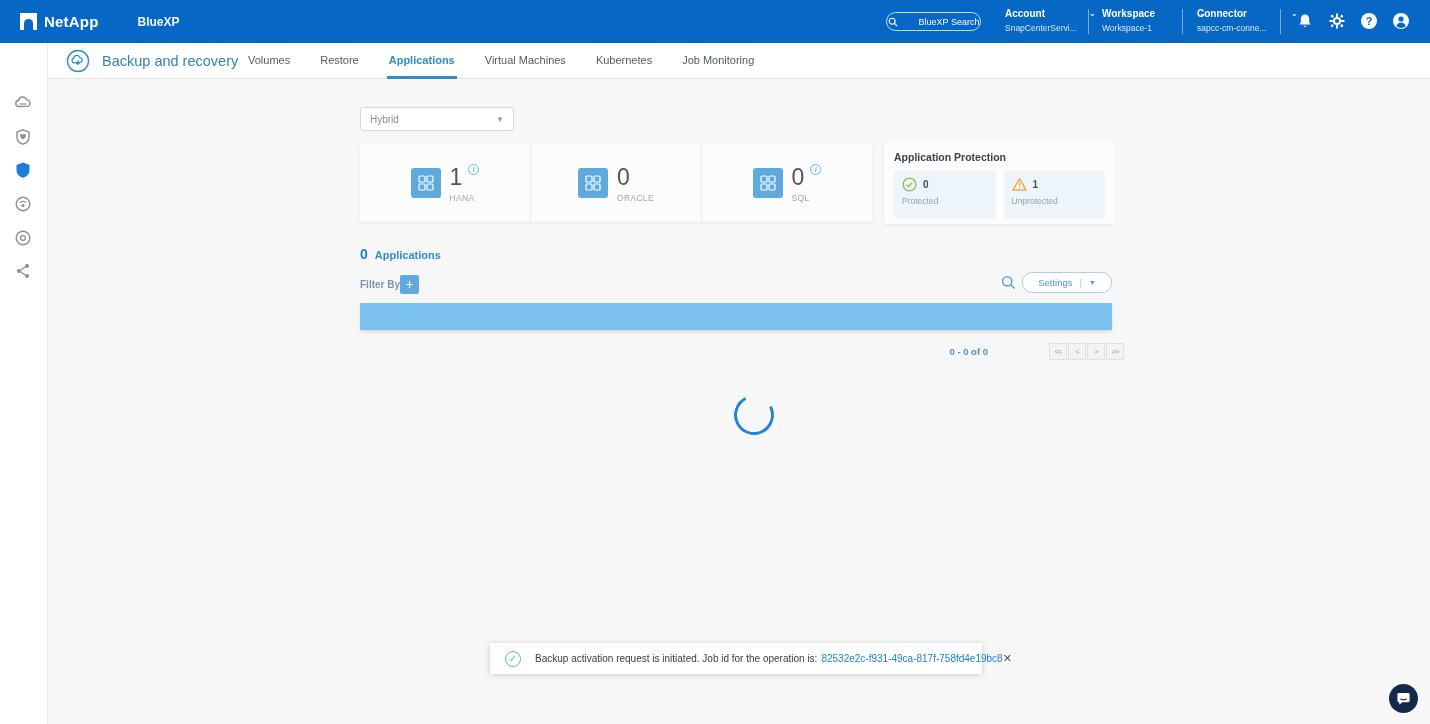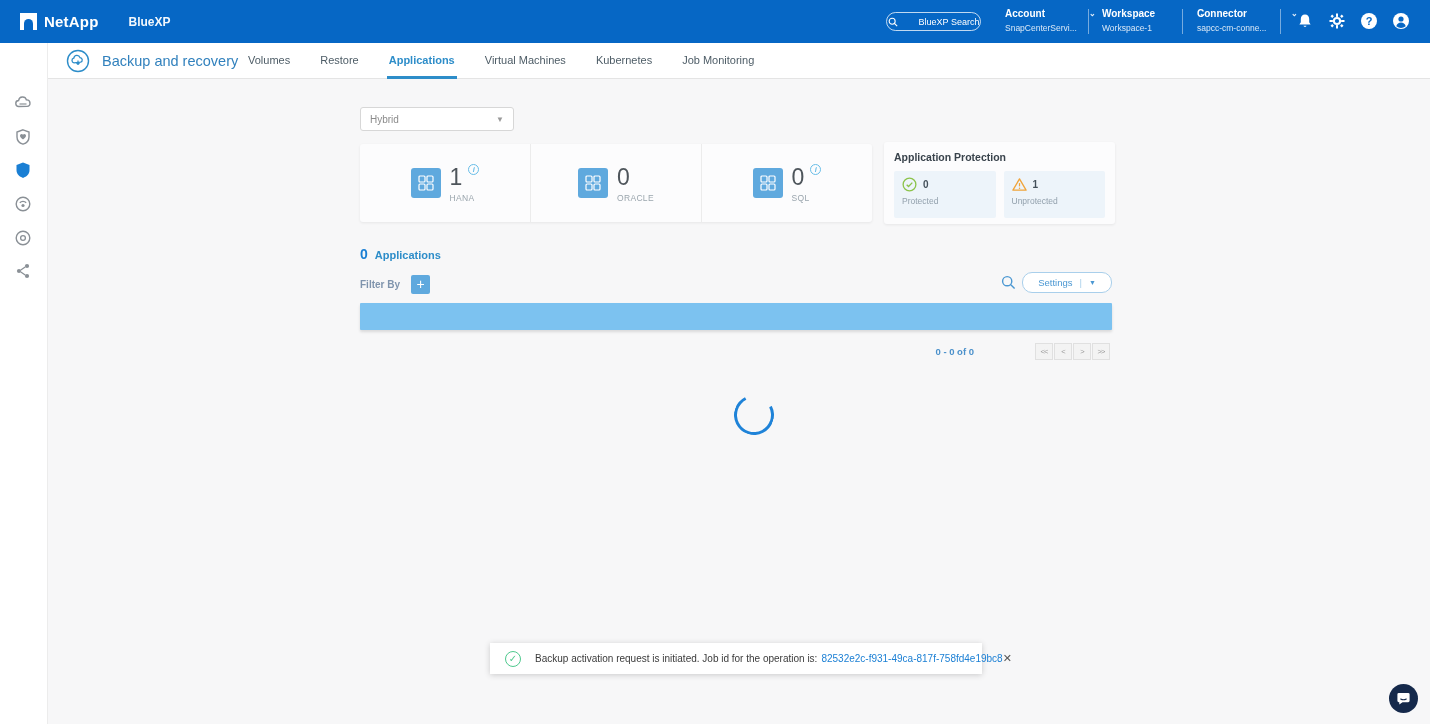--- a/index.html
+++ b/index.html
@@ -5,21 +5,21 @@
   * { margin:0; padding:0; box-sizing:border-box; }
   html,body { width:1430px; height:724px; font-family:"Liberation Sans", sans-serif; background:#e9e9e9; }
   .stage { position:relative; width:1430px; height:724px; background:#f7f7f8; overflow:hidden; }
 
   
   .topbar { position:absolute; left:0; top:0; width:1430px; height:43px; background:#0667c5; display:flex; align-items:center; z-index:30; }
   .logo-wrap { display:flex; align-items:center; margin-left:20px; }
   .logo-mark { width:17px; height:17px; background:#fff; position:relative; }
   .logo-mark::after { content:""; position:absolute; left:4px; top:6px; width:9px; height:11px; background:#0667c5; border-radius:5px 5px 0 0; }
   .brand { color:#fff; font-weight:bold; font-size:15px; margin-left:7px; letter-spacing:.2px; }
-  .product { color:#fff; font-size:12px; font-weight:bold; margin-left:30px; opacity:.95; }
+  .product { color:#fff; font-size:12px; font-weight:bold; margin-left:39px; opacity:.95; }
   .searchpill { position:absolute; left:886px; top:12px; width:95px; height:19px; border:1px solid rgba(255,255,255,.75); border-radius:10px; display:flex; align-items:center; justify-content:center; gap:21px; color:#fff; font-size:9px; cursor:pointer; }
   .tb-menu { position:absolute; top:8px; color:#fff; cursor:pointer; }
   .tb-menu .lab { font-size:10px; font-weight:bold; display:flex; align-items:center; gap:44px; }
   .tb-menu .val { font-size:8.5px; opacity:.85; margin-top:4px; white-space:nowrap; }
   .chev { font-size:8px; opacity:.9; }
   .tb-div { position:absolute; top:9px; width:1px; height:25px; background:rgba(255,255,255,.45); }
   .tb-icon { position:absolute; top:12px; width:18px; height:18px; cursor:pointer; }
 
   
   .sidebar { position:absolute; left:0; top:43px; width:48px; height:681px; background:#fff; border-right:1px solid #ececec; z-index:20; }
@@ -52,32 +52,32 @@
   .prot-title { font-size:10.5px; font-weight:bold; color:#39434c; }
   .prot-tiles { display:flex; gap:8px; margin-top:8px; }
   .prot-tile { width:104px; height:47px; background:#edf4fa; border-radius:2px; padding:6px 8px; }
   .prot-top { display:flex; align-items:center; gap:6px; font-size:10px; font-weight:bold; color:#44505a; }
   .prot-label { font-size:8.5px; color:#93a1ad; margin-top:4px; }
 
   .appcount { position:absolute; left:312px; top:167px; display:flex; align-items:baseline; gap:7px; }
   .appcount .n { font-size:14px; font-weight:bold; color:#1a7fd4; }
   .appcount .t { font-size:11px; font-weight:bold; color:#2d8dc9; }
 
-  .filterrow { position:absolute; left:312px; top:196px; display:flex; align-items:center; gap:11px; }
+  .filterrow { position:absolute; left:312px; top:196px; display:flex; align-items:center; }
   .filterlabel { font-size:10px; font-weight:bold; color:#7f94ad; }
   .plusbtn { width:19px; height:19px; background:#5fa9de; border:none; border-radius:2px; color:#fff; font-size:14px; line-height:17px; cursor:pointer; }
 
   .search-ico { position:absolute; left:953px; top:196px; width:15px; height:15px; cursor:pointer; }
   .settingsbtn { position:absolute; left:974px; top:193px; width:90px; height:21px; background:#fff; border:1px solid #a9cfeb; border-radius:10px; display:flex; align-items:center; justify-content:center; gap:7px; font-size:9.5px; color:#4a97d2; cursor:pointer; }
   .settingsbtn .bar { color:#a9cfeb; }
   .settingsbtn .dn { font-size:7px; }
 
   .bluebar { position:absolute; left:312px; top:224px; width:752px; height:27px; background:#7cc2f0; border-radius:1px; box-shadow:0 2px 3px rgba(0,0,0,.12); }
 
-  .pagerow { position:absolute; left:312px; top:264px; width:752px; height:18px; }
+  .pagerow { position:absolute; left:326px; top:264px; width:752px; height:18px; }
   .pagerange { position:absolute; right:138px; top:3px; font-size:9.5px; color:#4a90cb; font-weight:bold; }
   .pagebtns { position:absolute; right:2px; top:0; display:flex; gap:1px; }
   .pagebtn { width:18px; height:17px; background:#f3f3f3; border:1px solid #e0e0e0; color:#9a9a9a; font-size:7.5px; text-align:center; line-height:15px; cursor:pointer; letter-spacing:-1px; }
 
   .spinner { position:absolute; left:686px; top:316px; width:40px; height:40px; border:3px solid #1f83d8; border-top-color:transparent; border-radius:50%; transform:rotate(18deg); }
 
   
   .toast { position:absolute; left:442px; top:564px; width:492px; height:31px; background:#fff; box-shadow:0 1px 6px rgba(0,0,0,.18); display:flex; align-items:center; }
   .toast-edge { width:5px; height:31px; background:#2ec5d3; }
   .toast-check { width:16px; height:16px; border:1.5px solid #4fc98e; border-radius:50%; color:#4fc98e; font-size:10px; line-height:14px; text-align:center; margin-left:15px; flex:none; }

